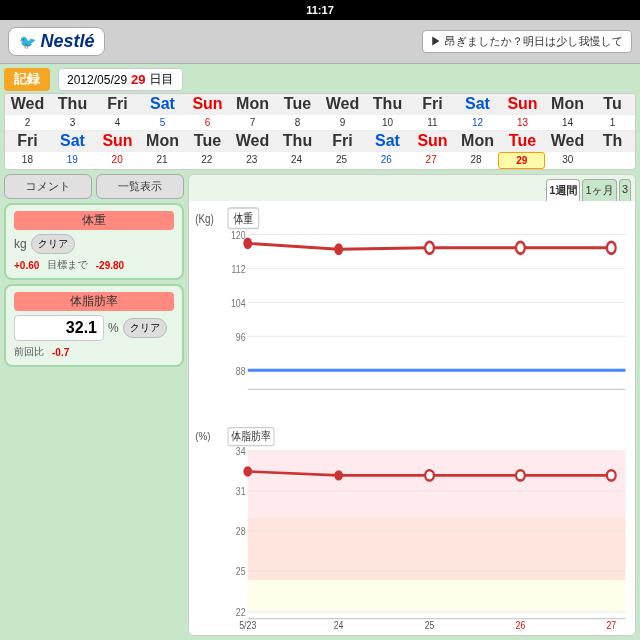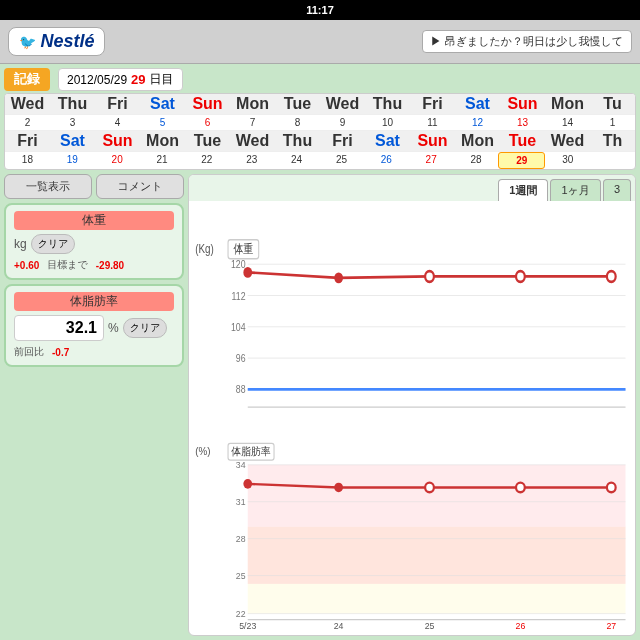--- a/index.html
+++ b/index.html
@@ -263,39 +263,38 @@
       gap: 2px;
       background: #e8f5e9;
       justify-content: flex-end;
     }
 
     .chart-tab {
       background: #c8e6c9;
       border: 1px solid #aaa;
       border-bottom: none;
       border-radius: 4px 4px 0 0;
-      padding: 3px 10px;
+      padding: 3px 2px;
       font-size: 11px;
       cursor: pointer;
       color: #333;
     }
     .chart-tab.active {
       background: #fff;
       font-weight: bold;
     }
 
     .charts-container {
       flex: 1;
       padding: 4px;
       display: flex;
       flex-direction: column;
       gap: 13px;
       min-height: 0;
       overflow: hidden;
-      margin-top: 32px;
     }
 
     .chart-area {
       flex: 1;
       position: relative;
       min-height: 0;
     }
 
     .chart-footer {
       display: flex;
@@ -420,22 +419,22 @@
         <div class="cal-cell">30</div>
         <div class="cal-cell"></div>
       </div>
     </div>
   </div>
 
   <div class="bottom-section">
 
     <div class="left-panel">
       <div class="action-buttons">
+        <div class="action-btn">コメント</div>
         <div class="action-btn">一覧表示</div>
-        <div class="action-btn">コメント</div>
       </div>
 
       <div class="metric-card">
         <div class="metric-title">体重</div>
         <div class="metric-input-row">
           <span class="metric-unit">kg</span>
           <button class="clear-btn">クリア</button>
         </div>
         <div class="metric-sub">
           <span class="diff">+0.60</span>

